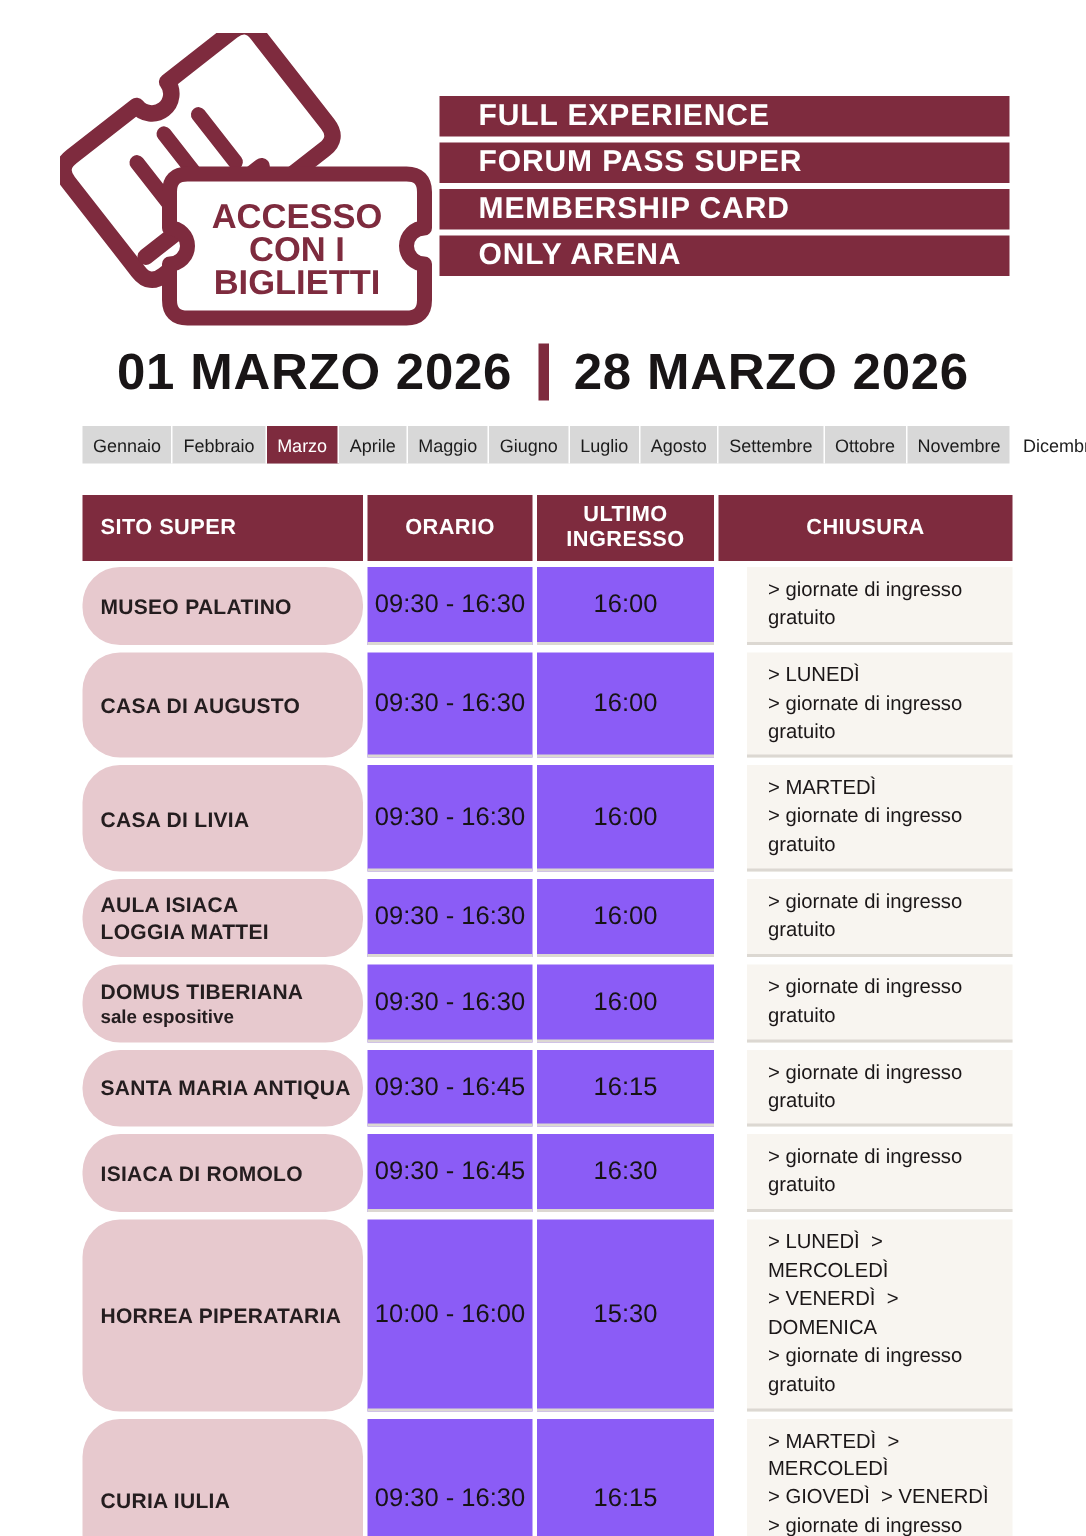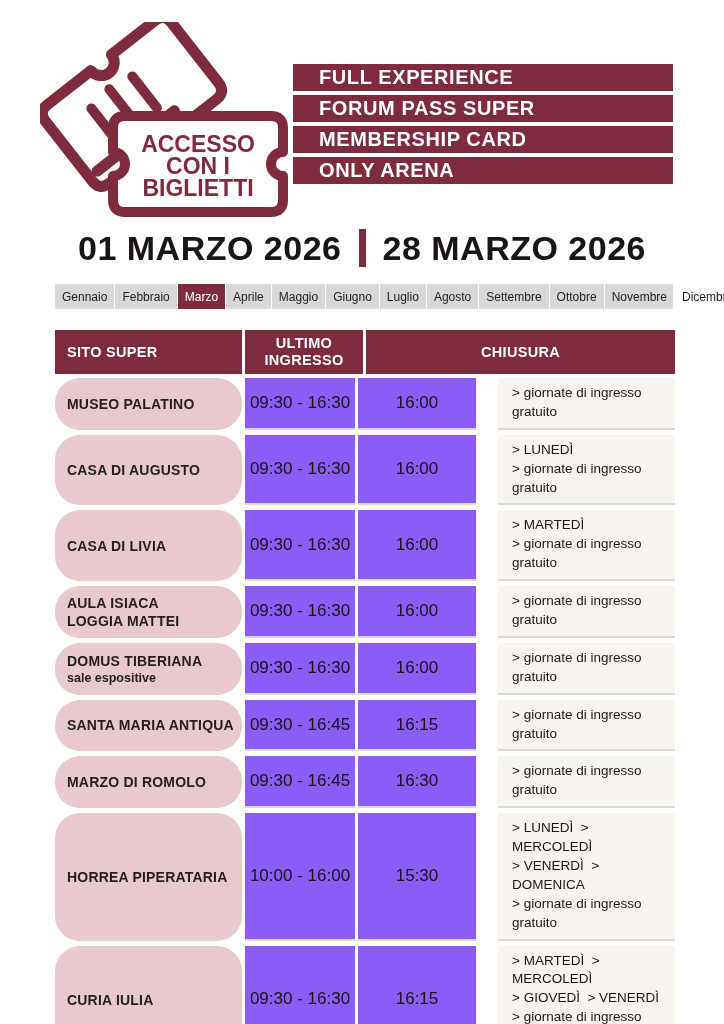--- a/index.html
+++ b/index.html
@@ -130,20 +130,21 @@
     <div class="tab">Agosto</div>
     <div class="tab">Settembre</div>
     <div class="tab">Ottobre</div>
     <div class="tab">Novembre</div>
     <div class="tab">Dicembre</div>
   </div>
 
 <div class="table">
   <div class="thead">
       <div class="hcell c0">SITO SUPER</div>
+      <div class="hcell c1">ORARIO</div>
       <div class="hcell c2">ULTIMO INGRESSO</div>
       <div class="hcell c3">CHIUSURA</div>
     </div>
   <div>
       <div class="trow rh1">
         <div class="cell site">
           <div class="site-name">MUSEO PALATINO</div>
         </div>
         <div class="cell val c1">09:30 - 16:30</div>
         <div class="cell val c2">16:00</div>
@@ -200,21 +201,21 @@
           <div class="site-name">SANTA MARIA ANTIQUA</div>
         </div>
         <div class="cell val c1">09:30 - 16:45</div>
         <div class="cell val c2">16:15</div>
         <div class="cell chiusura c3">
           <div class="ch-line">&gt; giornate di ingresso gratuito</div>
         </div>
       </div>
       <div class="trow rh1">
         <div class="cell site">
-          <div class="site-name">MARZO DI ROMOLO</div>
+          <div class="site-name">ISIACA DI ROMOLO</div>
         </div>
         <div class="cell val c1">09:30 - 16:45</div>
         <div class="cell val c2">16:30</div>
         <div class="cell chiusura c3">
           <div class="ch-line">&gt; giornate di ingresso gratuito</div>
         </div>
       </div>
       <div class="trow rh3">
         <div class="cell site">
           <div class="site-name">HORREA PIPERATARIA</div>

